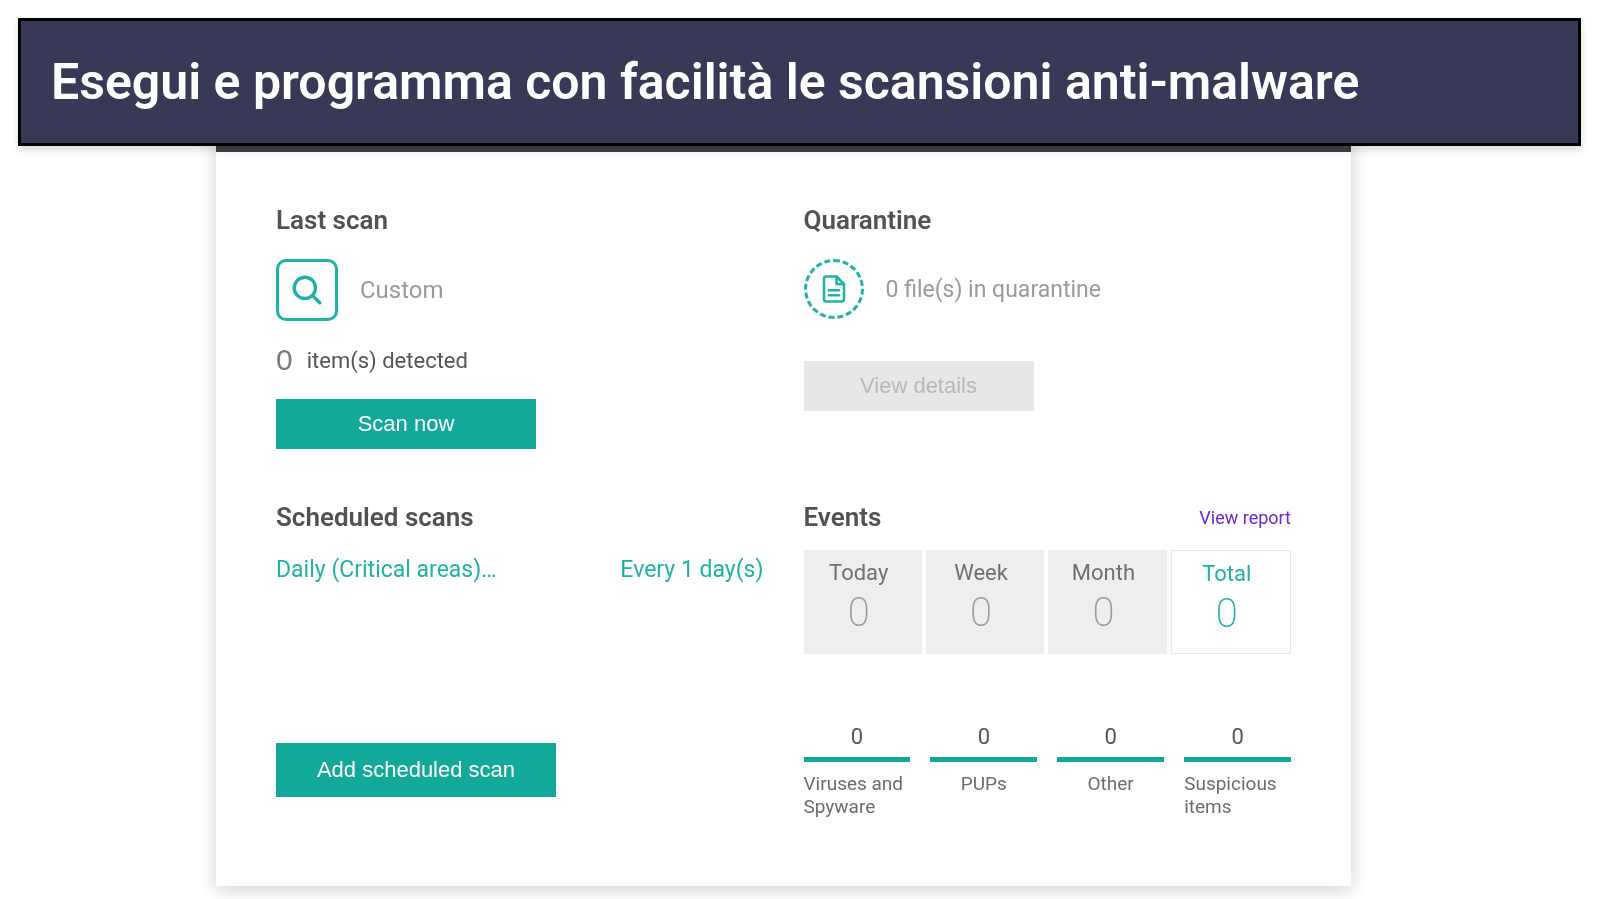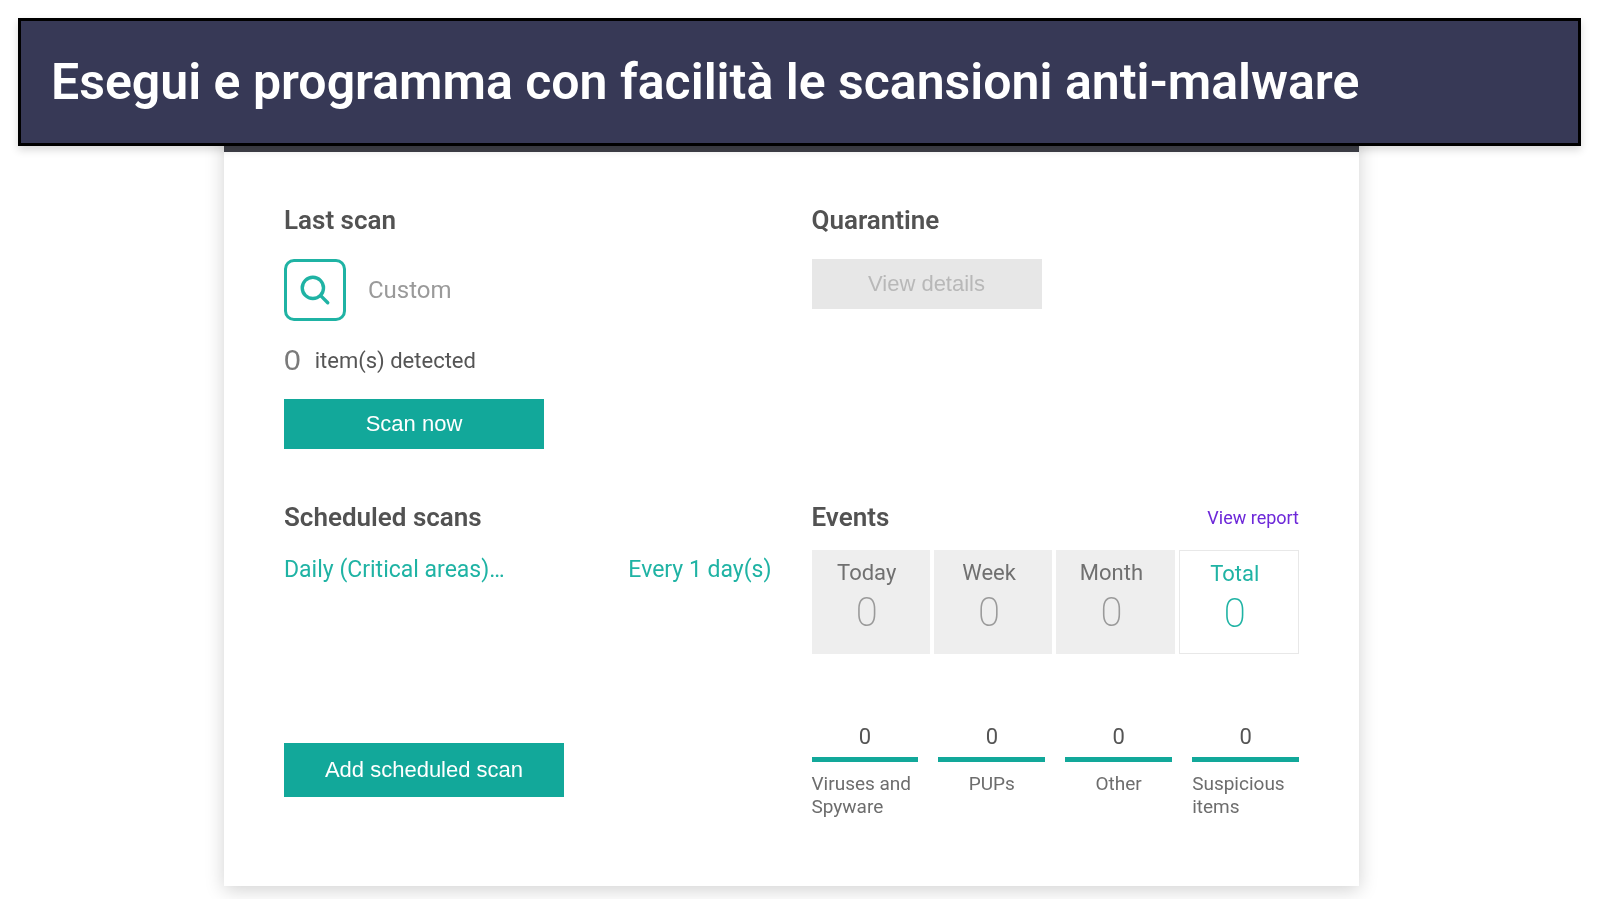--- a/index.html
+++ b/index.html
@@ -20,21 +20,21 @@
       font-size: 50px;
       font-weight: 600;
       padding: 32px 30px;
       border: 3px solid #000000;
       box-shadow: 0 4px 8px rgba(0,0,0,0.15);
       z-index: 10;
     }
     .panel {
       position: absolute;
       top: 130px;
-      left: 224px;
+      left: 216px;
       width: 1135px;
       height: 756px;
       background: #ffffff;
       box-shadow: 0 4px 18px rgba(0,0,0,0.18);
       padding: 75px 60px 55px 60px;
       display: grid;
       grid-template-columns: 1fr 1fr;
       grid-template-rows: auto auto;
       column-gap: 40px;
       row-gap: 40px;
@@ -160,20 +160,31 @@
     </div>
     <div class="detected-row">
       <span class="count-zero">0</span>
       <span class="detected-text">item(s) detected</span>
     </div>
     <button class="btn btn-wide">Scan now</button>
   </div>
 
   <div>
     <div class="section-title">Quarantine</div>
+    <div class="quarantine-row">
+      <div class="quarantine-icon">
+        <svg width="30" height="30" viewBox="0 0 24 24" fill="none" stroke="#1fb3a4" stroke-width="2" stroke-linecap="round">
+          <path d="M14 2H6a2 2 0 0 0-2 2v16a2 2 0 0 0 2 2h12a2 2 0 0 0 2-2V8z"></path>
+          <polyline points="14 2 14 8 20 8"></polyline>
+          <line x1="8" y1="13" x2="16" y2="13"></line>
+          <line x1="8" y1="17" x2="16" y2="17"></line>
+        </svg>
+      </div>
+      <div class="quarantine-text">0 file(s) in quarantine</div>
+    </div>
     <button class="btn btn-disabled">View details</button>
   </div>
 
   <div>
     <div class="section-title">Scheduled scans</div>
     <div class="scheduled-row">
       <span class="scheduled-name">Daily (Critical areas)…</span>
       <span class="scheduled-freq">Every 1 day(s)</span>
     </div>
     <button class="btn btn-add">Add scheduled scan</button>

